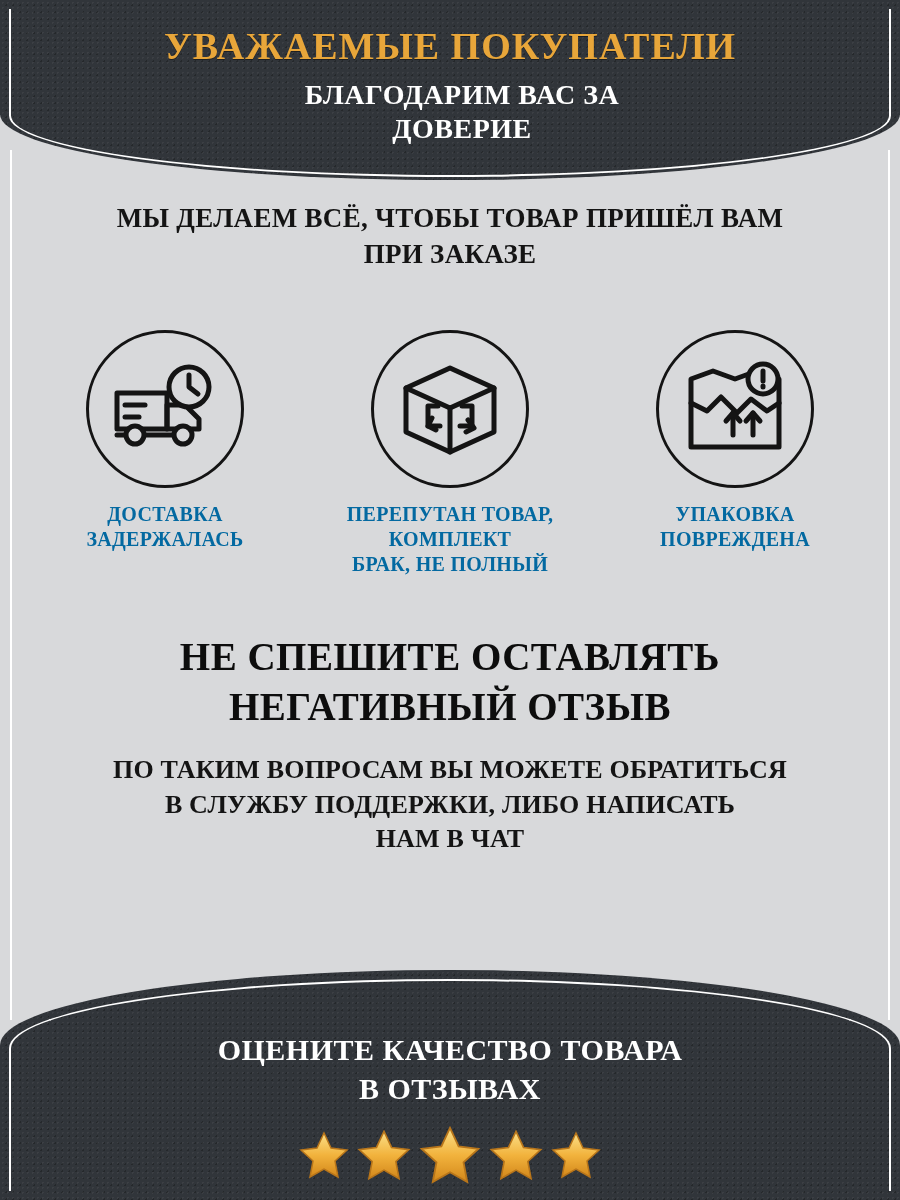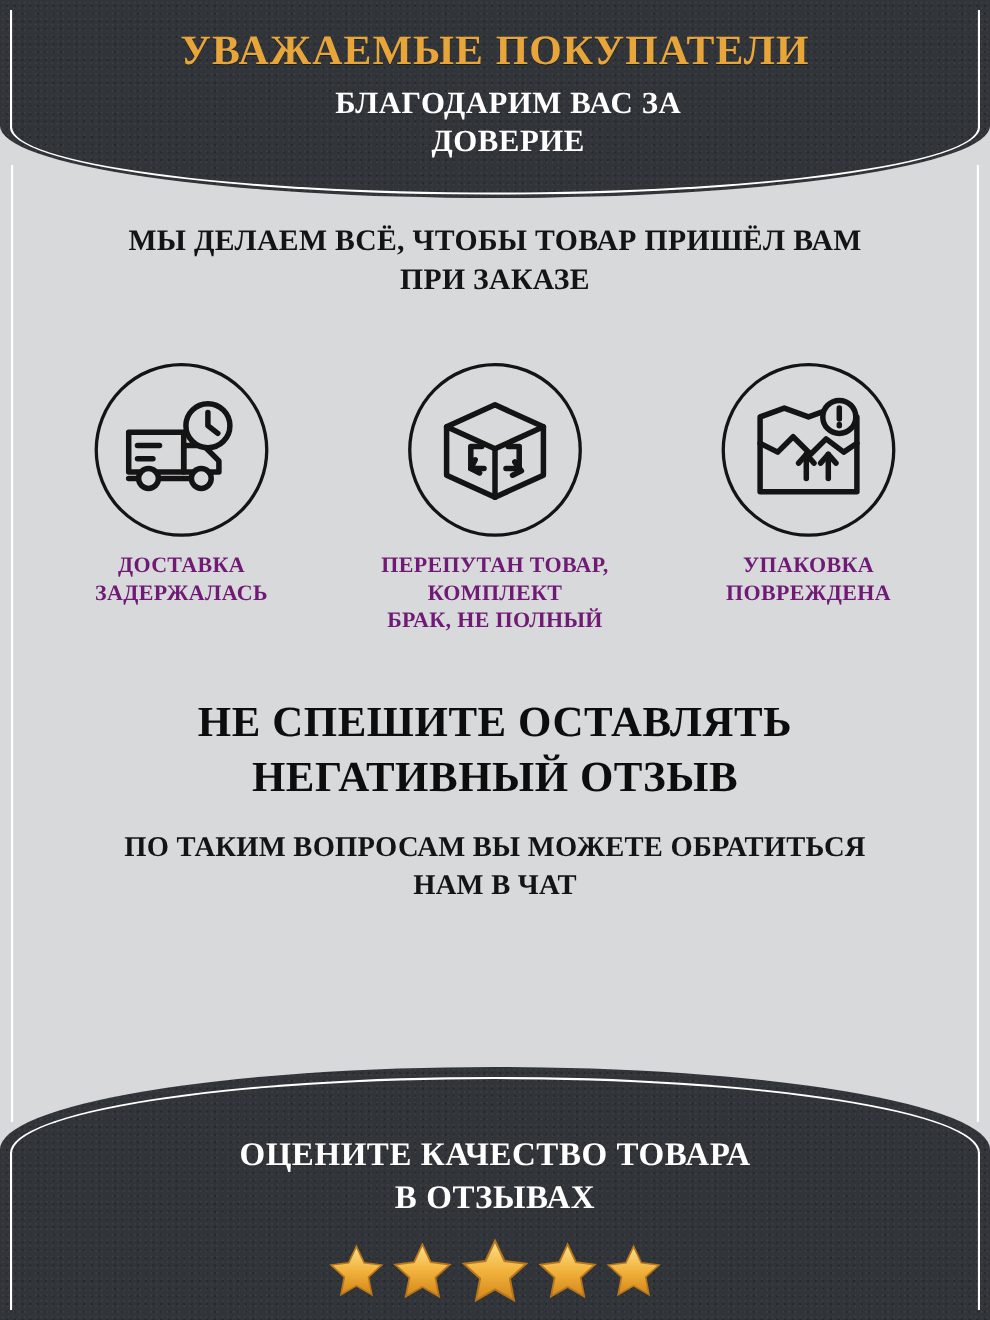--- a/index.html
+++ b/index.html
@@ -140,21 +140,21 @@
     align-items: center;
     justify-content: center;
     box-sizing: border-box;
     background: transparent;
   }
   .icon-caption {
     margin-top: 14px;
     font-size: 20px;
     font-weight: bold;
     line-height: 1.25;
-    color: #701a75;
+    color: #0369a1;
     letter-spacing: 0.3px;
   }
 
   .headline {
     position: absolute;
     top: 632px;
     left: 60px;
     width: 780px;
     text-align: center;
     font-size: 39px;
@@ -304,20 +304,21 @@
     </div>
   </div>
 
   <div class="headline">
     <div>НЕ СПЕШИТЕ ОСТАВЛЯТЬ</div>
     <div>НЕГАТИВНЫЙ ОТЗЫВ</div>
   </div>
 
   <div class="subtext">
     <div>ПО ТАКИМ ВОПРОСАМ ВЫ МОЖЕТЕ ОБРАТИТЬСЯ</div>
+    <div>В СЛУЖБУ ПОДДЕРЖКИ, ЛИБО НАПИСАТЬ</div>
     <div>НАМ В ЧАТ</div>
   </div>
 
   <div class="bottom-content">
     <div class="bottom-title">
       <div>ОЦЕНИТЕ КАЧЕСТВО ТОВАРА</div>
       <div>В ОТЗЫВАХ</div>
     </div>
     <div class="stars">
       <svg class="star" width="52" height="50" viewBox="0 0 52 50">

